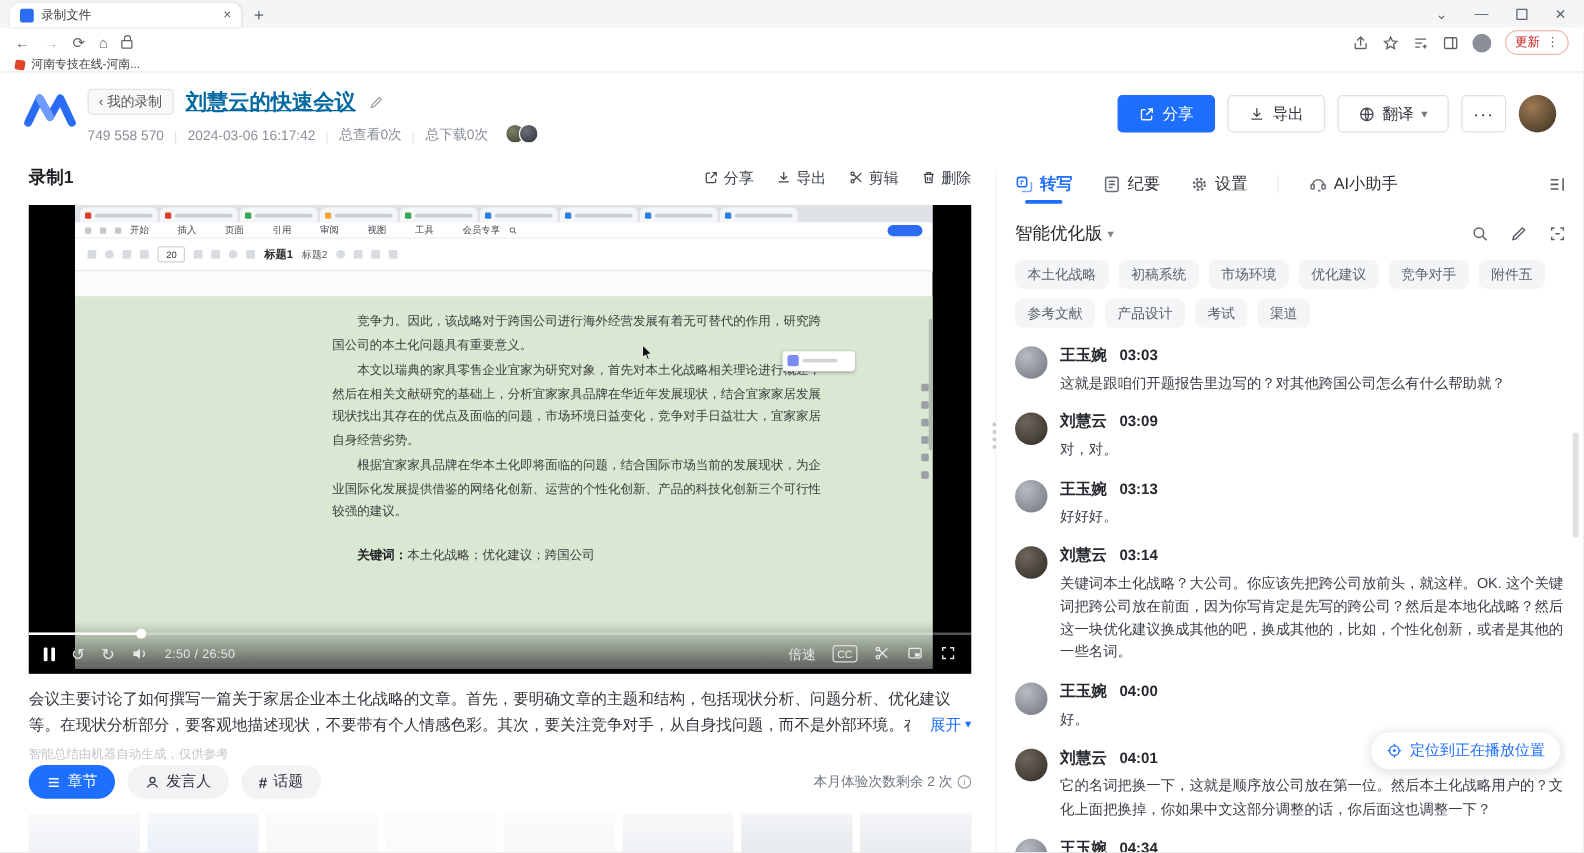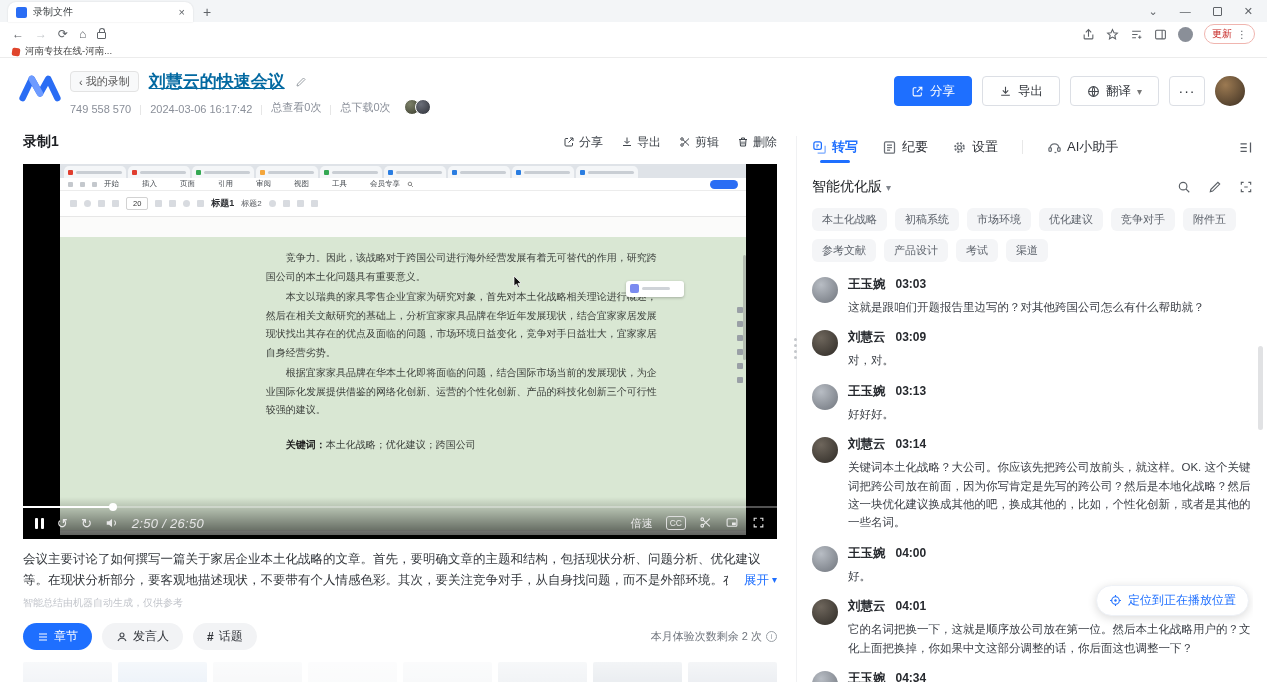--- a/index.html
+++ b/index.html
@@ -89,31 +89,31 @@
   .vstatus{ height:5px; background:#ecefe9; border-top:1px solid #dadcd6;}
 
   .controls{ position:absolute; left:0; right:0; bottom:0; height:42px; background:linear-gradient(180deg, rgba(0,0,0,0), rgba(0,0,0,.65));}
   .progress{ position:absolute; left:0; right:0; top:9px; height:2px; background:rgba(255,255,255,.32); cursor:pointer;}
   .played{ height:100%; background:#fff; width:0;}
   .knob{ position:absolute; top:-3px; width:8px; height:8px; border-radius:50%; background:#fff; transform:translateX(-4px);}
   .ctrlrow{ position:absolute; left:12px; right:12px; bottom:5px; height:22px; display:flex; align-items:center; gap:13px; color:#ececec;}
   .pauseic{ display:flex; gap:3px; cursor:pointer;}
   .pauseic i{ width:3px; height:11px; background:#fff; border-radius:1px;}
   .glyphic{ font-size:13px; color:#e8e8e8; cursor:pointer; line-height:1;}
-  .vtime{ font-size:13px; color:#e6e6e6; letter-spacing:.3px;font-style:italic;}
+  .vtime{ font-size:10px; color:#e6e6e6; letter-spacing:.3px;}
   .rctrls{ margin-left:auto; display:flex; align-items:flex-start; gap:13px;}
   .speed{ font-size:11px; color:#e8e8e8; cursor:pointer;}
   .ccbox{ border:1.2px solid #ddd; border-radius:3px; font-size:8.5px; padding:1px 3px; color:#e8e8e8; cursor:pointer;}
   .wic{ cursor:pointer; display:flex;}
 
   .summary{ margin-top:10px; position:relative; font-size:12.5px; line-height:1.65; color:#33373c;}
   .sumtext{ display:-webkit-box; -webkit-line-clamp:2; -webkit-box-orient:vertical; overflow:hidden;}
   .expand{ position:absolute; right:0; top:21px; background:#fff; padding-left:16px; color:var(--accent,#1e6fff); cursor:pointer; display:flex; gap:3px; align-items:center;}
   .disclaimer{ margin-top:6px; font-size:10px; color:#c2c5cb;}
-  .pillrow{ margin-top:13px; display:flex; align-items:center; gap:10px;}
+  .pillrow{ margin-top:2px; display:flex; align-items:center; gap:10px;}
   .pill{ height:27px; padding:0 14px; border-radius:14px; display:inline-flex; align-items:center; gap:5px; font-size:12px; background:#f2f3f5; color:#2f3238; cursor:pointer;}
   .pill.active{ background:var(--accent,#1e6fff); color:#fff;}
   .quota{ margin-left:auto; display:flex; align-items:center; gap:4px; font-size:11px; color:#70757d;}
   .infoc{ width:11px; height:11px; border:1px solid #9aa0a6; border-radius:50%; font-size:8px; display:flex; align-items:center; justify-content:center; color:#9aa0a6; font-style:normal;}
 
   .strip{ margin-top:12px; position:relative; height:46px;}
   .thumbs{ display:flex; gap:6px;}
   .thumb{ flex:1; height:40px; border-radius:2px; background:#e9edf2;}
   .thumb:nth-child(1){ background:#e2e7ee;}
   .thumb:nth-child(2){ background:#d8e4f2;}

